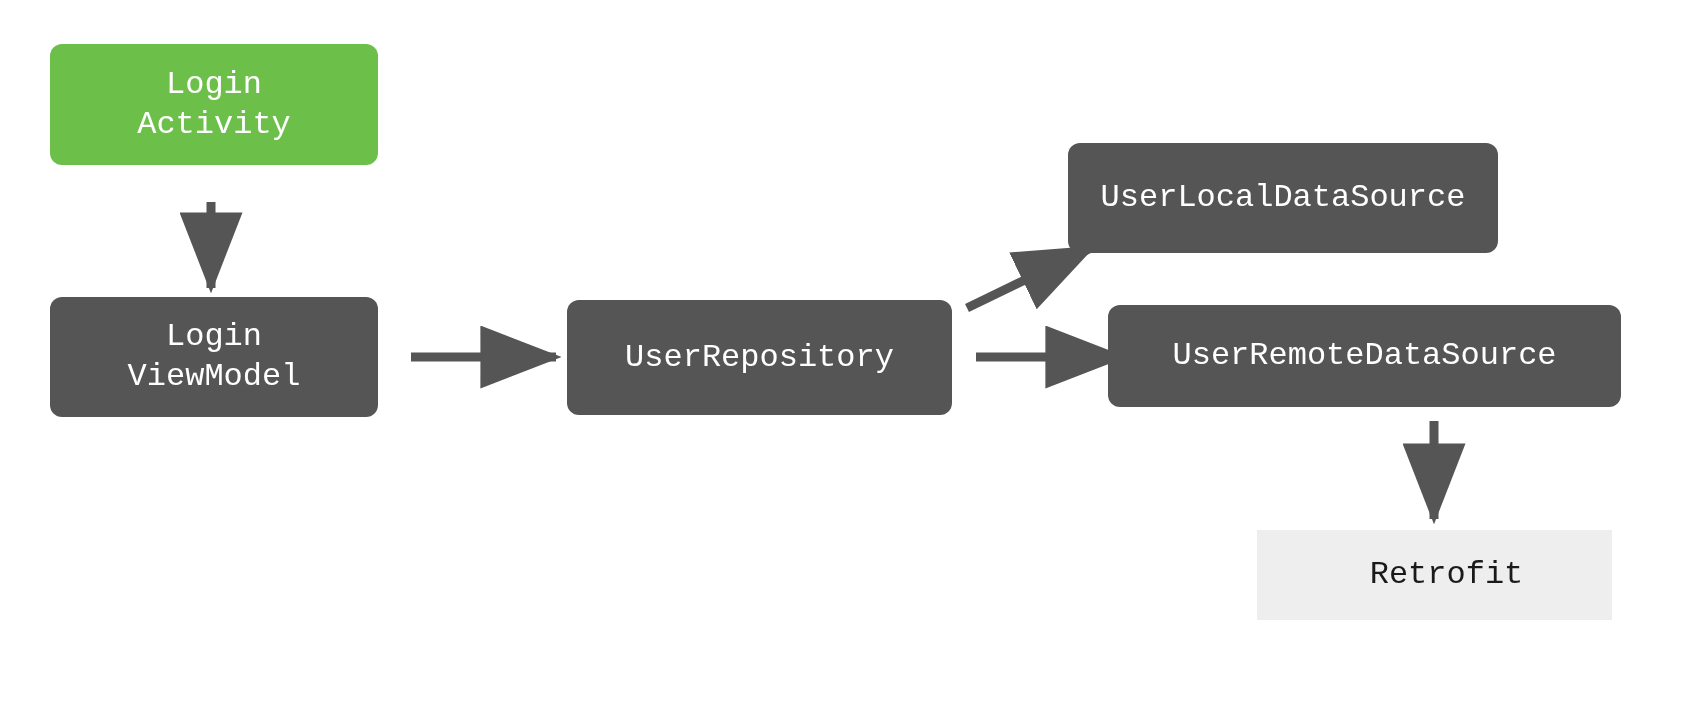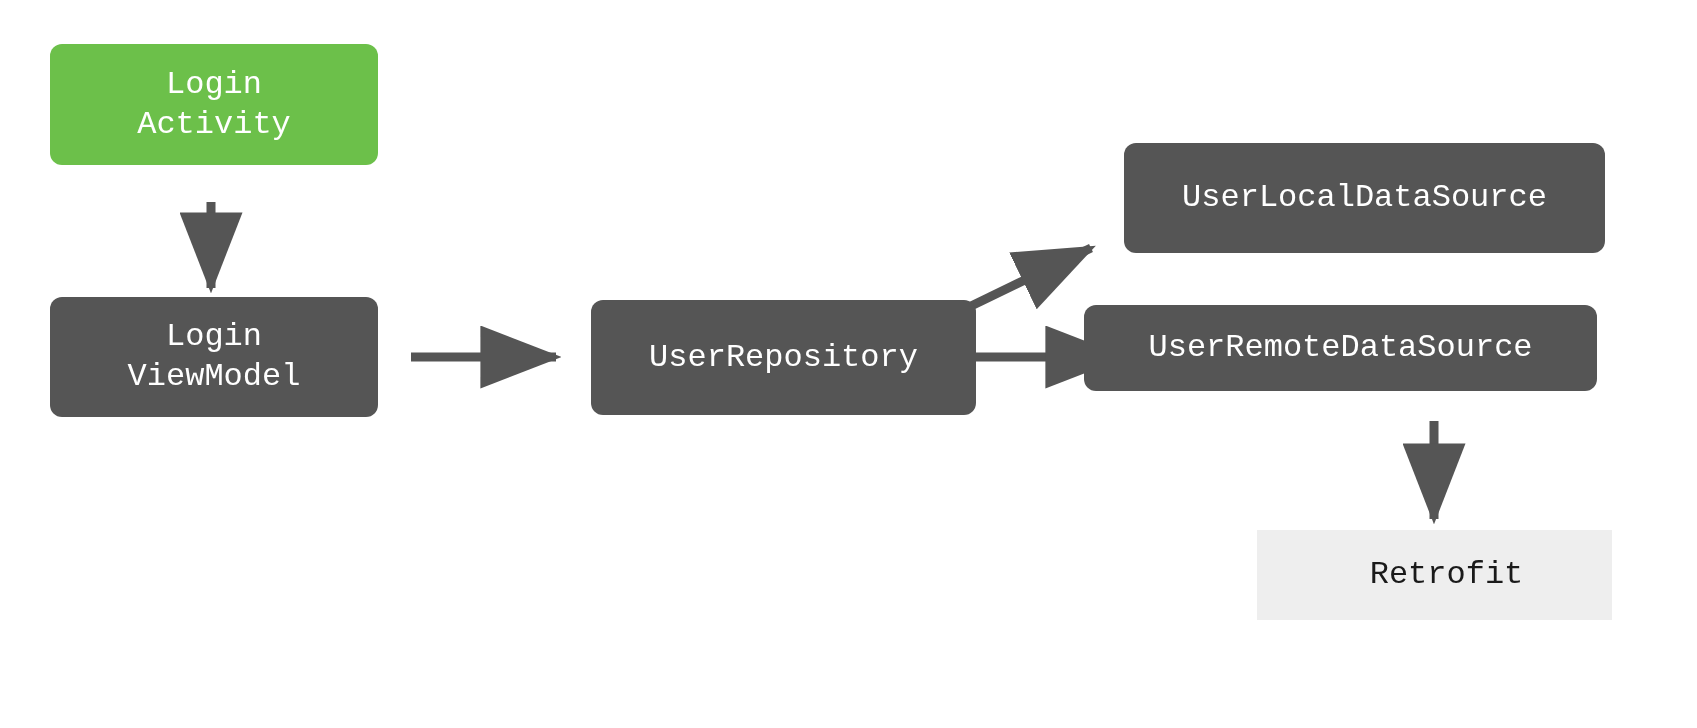--- a/index.html
+++ b/index.html
@@ -85,21 +85,21 @@
       <line x1="1434" y1="421" x2="1434" y2="519" stroke="#555555" stroke-width="9" marker-end="url(#arrowhead)"></line>
     </g>
   </svg>
 
   <div class="node node-green" style="left:50px; top:44px; width:328px; height:121px; font-size:32px;">Login
 Activity</div>
 
   <div class="node node-dark" style="left:50px; top:297px; width:328px; height:120px; font-size:32px;">Login
 ViewModel</div>
 
-  <div class="node node-dark" style="left:567px; top:300px; width:385px; height:115px; font-size:32px;margin-left:24px;">UserRepository</div>
+  <div class="node node-dark" style="left:567px; top:300px; width:385px; height:115px; font-size:32px;">UserRepository</div>
 
-  <div class="node node-dark" style="left:1124px; top:143px; width:481px; height:110px; font-size:32px;text-align:right;">UserLocalDataSource</div>
+  <div class="node node-dark" style="left:1068px; top:143px; width:430px; height:110px; font-size:32px;text-align:right;">UserLocalDataSource</div>
 
-  <div class="node node-dark" style="left:1084px; top:305px; width:513px; height:86px; font-size:32px;">UserRemoteDataSource</div>
+  <div class="node node-dark" style="left:1108px; top:305px; width:513px; height:102px; font-size:32px;">UserRemoteDataSource</div>
 
   <div class="node node-light" style="left:1257px; top:530px; width:355px; height:90px; font-size:32px;padding-left:24px;">Retrofit</div>
 
 </div>
 
 </body></html>

